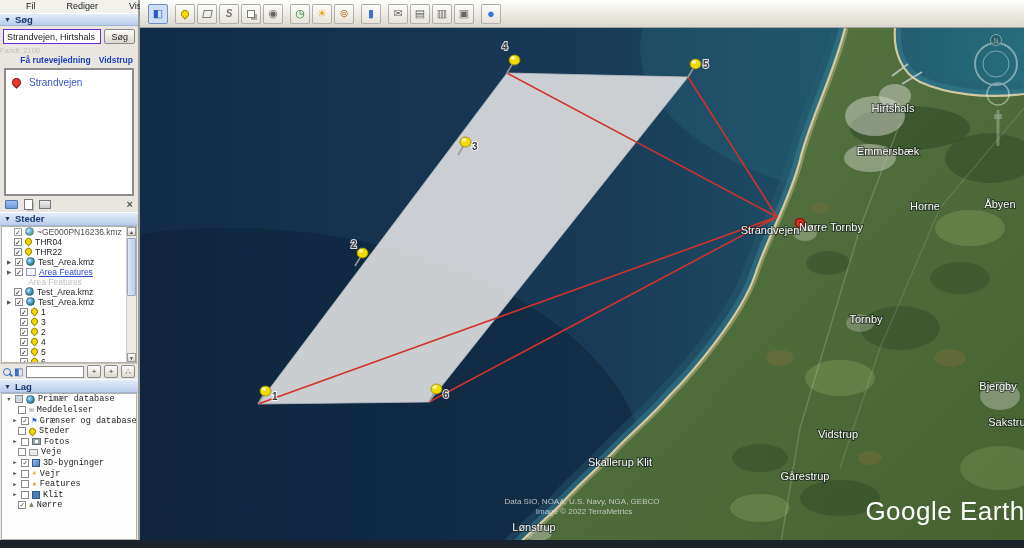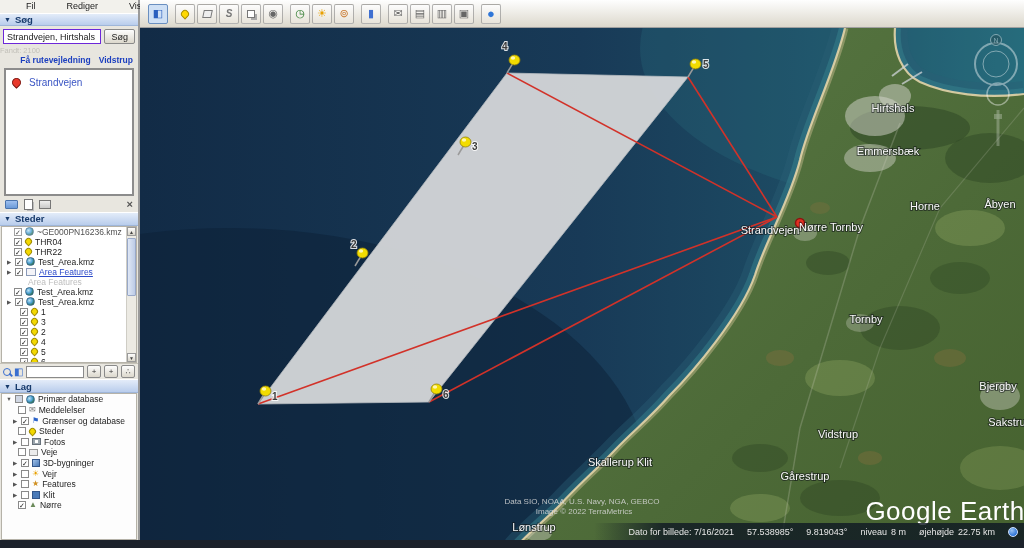--- a/index.html
+++ b/index.html
@@ -32,21 +32,21 @@
   .reslabel { font-size:10px; color:#3a55c4; }
   .ricons { height:15px; display:flex; align-items:center; gap:6px; padding:0 5px; }
   .ricons .grow { flex:1; }
   .fold { width:13px; height:9px; background:linear-gradient(#9ec0ef,#6b9ad8); border:1px solid #4a74ad; border-radius:1px; }
   .doc { width:9px; height:11px; background:#fff; border:1px solid #777; box-shadow:2px 2px 0 -1px #bbb; }
   .prn { width:12px; height:9px; background:linear-gradient(#eee,#c9c9c9); border:1px solid #777; }
   .closex { font-size:11px; color:#555; font-weight:bold; line-height:1; }
 
   .tree { position:relative; background:#fff; border:1px solid #b5b2a8; margin:0 1px; overflow:hidden; }
   .tree.steder { height:140px; }
-  .tree.lag { height:150px; background:#fdfdfd; }
+  .tree.lag { height:150px; background:#fdfdfd;font-family:Liberation Mono, monospace; }
   .trow { height:10px; display:flex; align-items:center; gap:3px; padding-left:4px;
     font-size:8.5px; color:#222; white-space:nowrap; }
   .trow.lagrow { height:10.6px; }
   .exp { width:6px; font-size:5.5px; color:#555; text-align:center; }
   .cb { width:8px; height:8px; border:1px solid #8a8a8a; background:#fff; font-size:7px;
     line-height:7px; text-align:center; color:#222; flex:none; }
   .cb.on::before { content:"✓"; }
   .cb.part { background:#cfd6e2; }
   .lbl { overflow:hidden; text-overflow:clip; }
   .lbl.sel { color:#2b49c9; text-decoration:underline; }
@@ -512,29 +512,15 @@
     <circle cx="856" cy="36" r="13" stroke-width="1"></circle>
     <circle cx="856" cy="12" r="5.5" fill="rgba(40,40,40,0.55)" stroke-width="1"></circle>
     <text x="856" y="15" text-anchor="middle" font-size="7" fill="#fff" stroke="none">N</text>
     <circle cx="858" cy="66" r="11" stroke-width="1.5"></circle>
     <line x1="858" y1="82" x2="858" y2="118" stroke-width="3" opacity="0.6"></line>
     <rect x="854" y="86" width="8" height="5" fill="rgba(255,255,255,0.6)" stroke="none"></rect>
   </g>
 </svg>
 
   
-  <div class="statusbar">
-    <span>Dato for billede: 7/16/2021</span>
-    <span>57.538985°</span>
-    <span>9.819043°</span>
-    <span class="pair">
-      <span>niveau</span>
-      <span>8 m</span>
-    </span>
-    <span class="pair">
-      <span>øjehøjde</span>
-      <span>22.75 km</span>
-    </span>
-    <span class="bluedot"></span>
-  </div>
 </div>
 
 <div class="bottomstrip"></div>
 
 </body></html>

